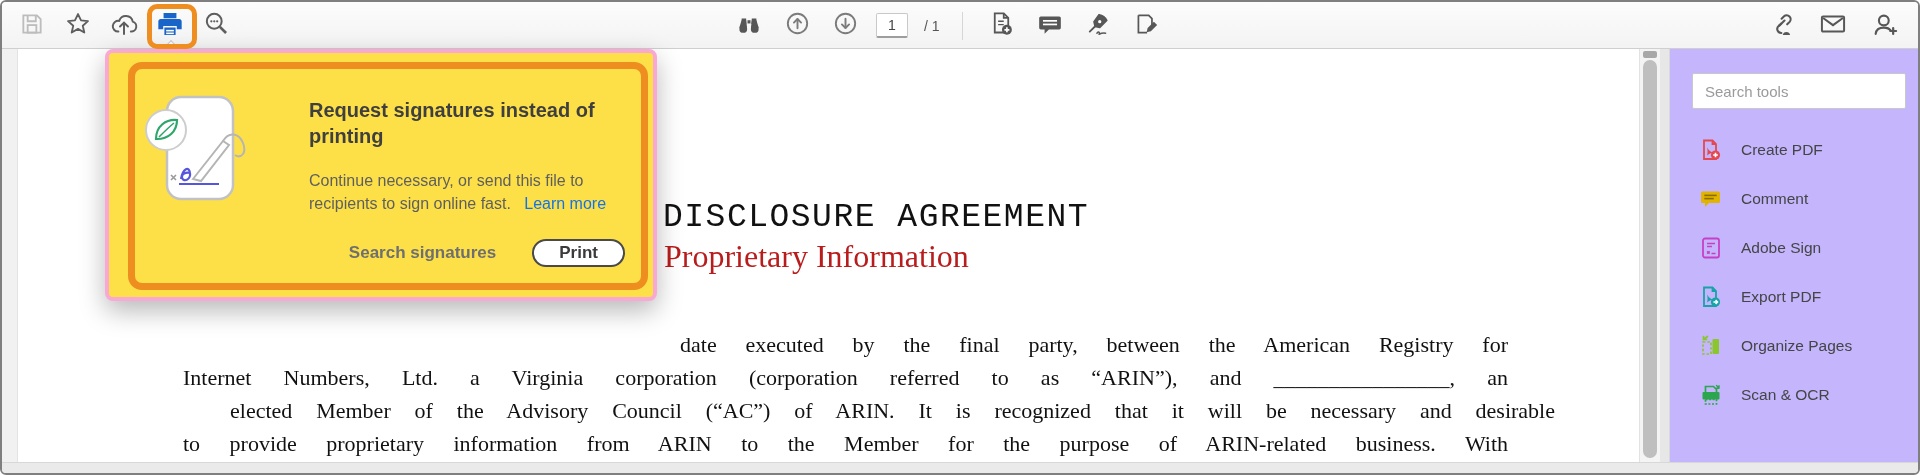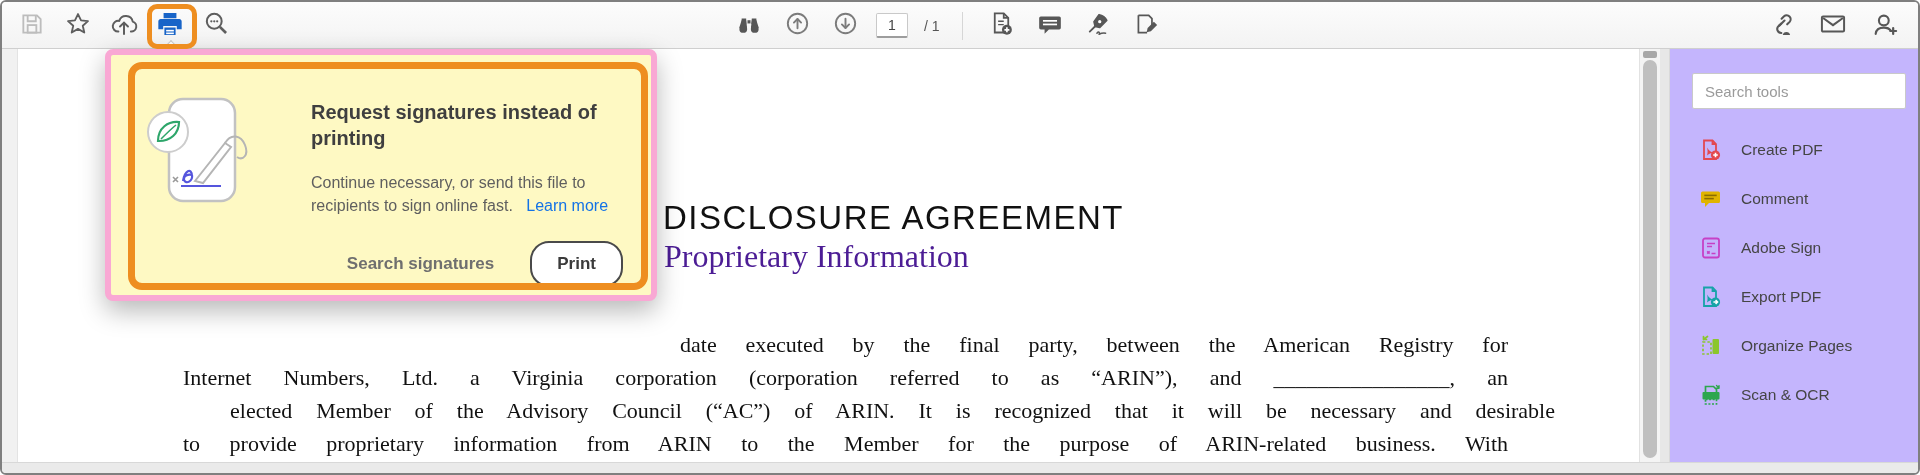--- a/index.html
+++ b/index.html
@@ -20,24 +20,24 @@
            border-radius:4px; cursor:pointer; }
   .pagebox{ width:32px; height:25px; background:#fff; border:1px solid #c9c9c9; border-bottom:2px solid #9d9d9d;
             text-align:center; font-size:14px; color:#444; border-radius:2px; }
   .pagetotal{ font-size:14px; color:#555; padding-left:2px; }
   .tb-divider{ width:1px; height:28px; background:#d6d6d6; margin:0 8px; }
 
   
   .left-rail{ position:absolute; left:0; top:47px; width:16px; height:415px;
               background:#f1f1f1; border-right:1px solid #e3e3e3; }
   .doc{ position:absolute; left:16px; top:47px; width:1621px; height:415px; background:#ffffff; }
-  .doc-title{ position:absolute; left:645px; top:150px; font-family:Liberation Sans, sans-serif;
+  .doc-title{ position:absolute; left:645px; top:150px; font-family:Liberation Mono, monospace;
               font-size:33px; color:#111; letter-spacing:1.5px; white-space:nowrap; }
   .doc-subtitle{ position:absolute; left:646px; top:189px; font-family:"Liberation Serif", serif;
-                 font-size:32px; color:#4c1d95; white-space:nowrap; }
+                 font-size:32px; color:#b91c1c; white-space:nowrap; }
   .doc-line{ position:absolute; font-family:"Liberation Serif", serif; font-size:22px; color:#111;
              height:33px; white-space:nowrap; }
   .just{ white-space:normal; text-align:justify; text-align-last:justify; overflow:hidden; }
   .l0{ left:662px; top:283px; width:828px; }
   .l1{ left:165px; top:316px; width:1325px; }
   .l2{ left:165px; top:349px; width:1325px;margin-left:47px; }
   .l3{ left:165px; top:382px; width:1325px; }
   .l4{ left:165px; top:415px; width:1325px; }
 
   
@@ -56,31 +56,31 @@
   .tool-row{ display:flex; align-items:center; height:49px; padding-left:29px; cursor:pointer; }
   .tool-icon{ width:24px; height:24px; display:flex; align-items:center; justify-content:center; }
   .tool-label{ margin-left:18px; font-size:15.5px; color:#454545; }
 
   .bottom-strip{ position:absolute; left:0; bottom:0; width:100%; height:11px;
                  background:#eaeaea; border-top:1px solid #d8d8d8; z-index:3; }
 
   
   .popup-caret{ position:absolute; left:162px; top:41px; width:14px; height:14px; background:#fff;
                 border-left:1px solid #c9c9c9; border-top:1px solid #c9c9c9; transform:rotate(45deg); z-index:7; }
-  .popup{ position:absolute; left:103px; top:47px; width:552px; height:252px; background:#fef9c3;
-          border:6px solid #f9a8d4; border-radius:8px; box-shadow:0 10px 26px rgba(0,0,0,.28); z-index:8; }
+  .popup{ position:absolute; left:103px; top:47px; width:552px; height:252px; background:#fde047;
+          border:4px solid #f9a8d4; border-radius:8px; box-shadow:0 10px 26px rgba(0,0,0,.28); z-index:8; }
   .popup-illus{ position:absolute; left:34px; top:38px; width:118px; height:122px; }
   .popup-title{ position:absolute; left:200px; top:44px; width:320px; font-size:20px; font-weight:bold;
                 color:#3f3f3f; line-height:1.3; }
   .popup-body{ position:absolute; left:200px; top:116px; width:335px; font-size:16px; color:#5f5f5f; line-height:1.45; }
   .learn-more{ color:#1473E6; cursor:pointer; }
   .popup-footer{ position:absolute; right:28px; top:186px; display:flex; align-items:center; gap:36px; }
   .request-sig-btn{ font-size:17px; font-weight:bold; color:#6f6f6f; cursor:pointer; }
   .print-btn{ font-size:17px; font-weight:bold; color:#3b3b3b; background:#fff; border:2.5px solid #4a4a4a;
-              border-radius:19px; padding:11px 25px; cursor:pointer; font-family:"Liberation Sans", sans-serif; }
+              border-radius:19px; padding:2px 25px; cursor:pointer; font-family:"Liberation Sans", sans-serif; }
 
   
   .hl{ position:absolute; border:5px solid #EE8E20; border-radius:10px; pointer-events:none; z-index:30; }
   .hl-print{ left:145px; top:2px; width:50px; height:45px; }
   .hl-popup{ left:126px; top:60px; width:520px; height:228px; border-width:7px; border-radius:14px; }
 </style>
 </head>
 <body>
 
 <div class="frame">

